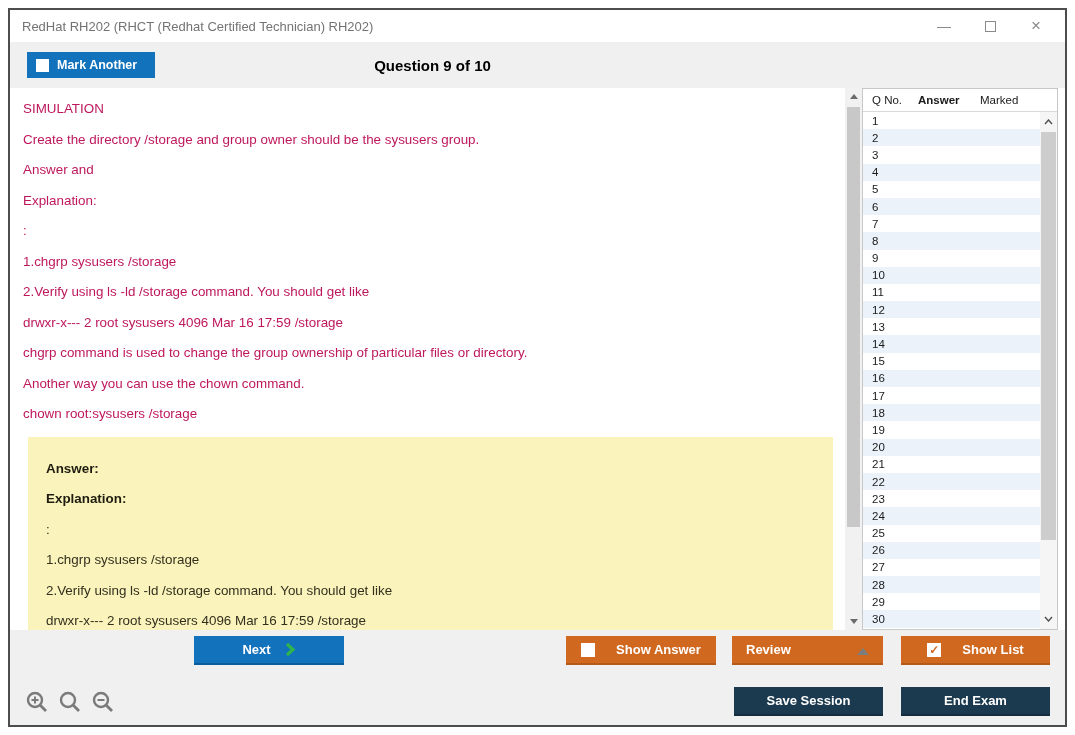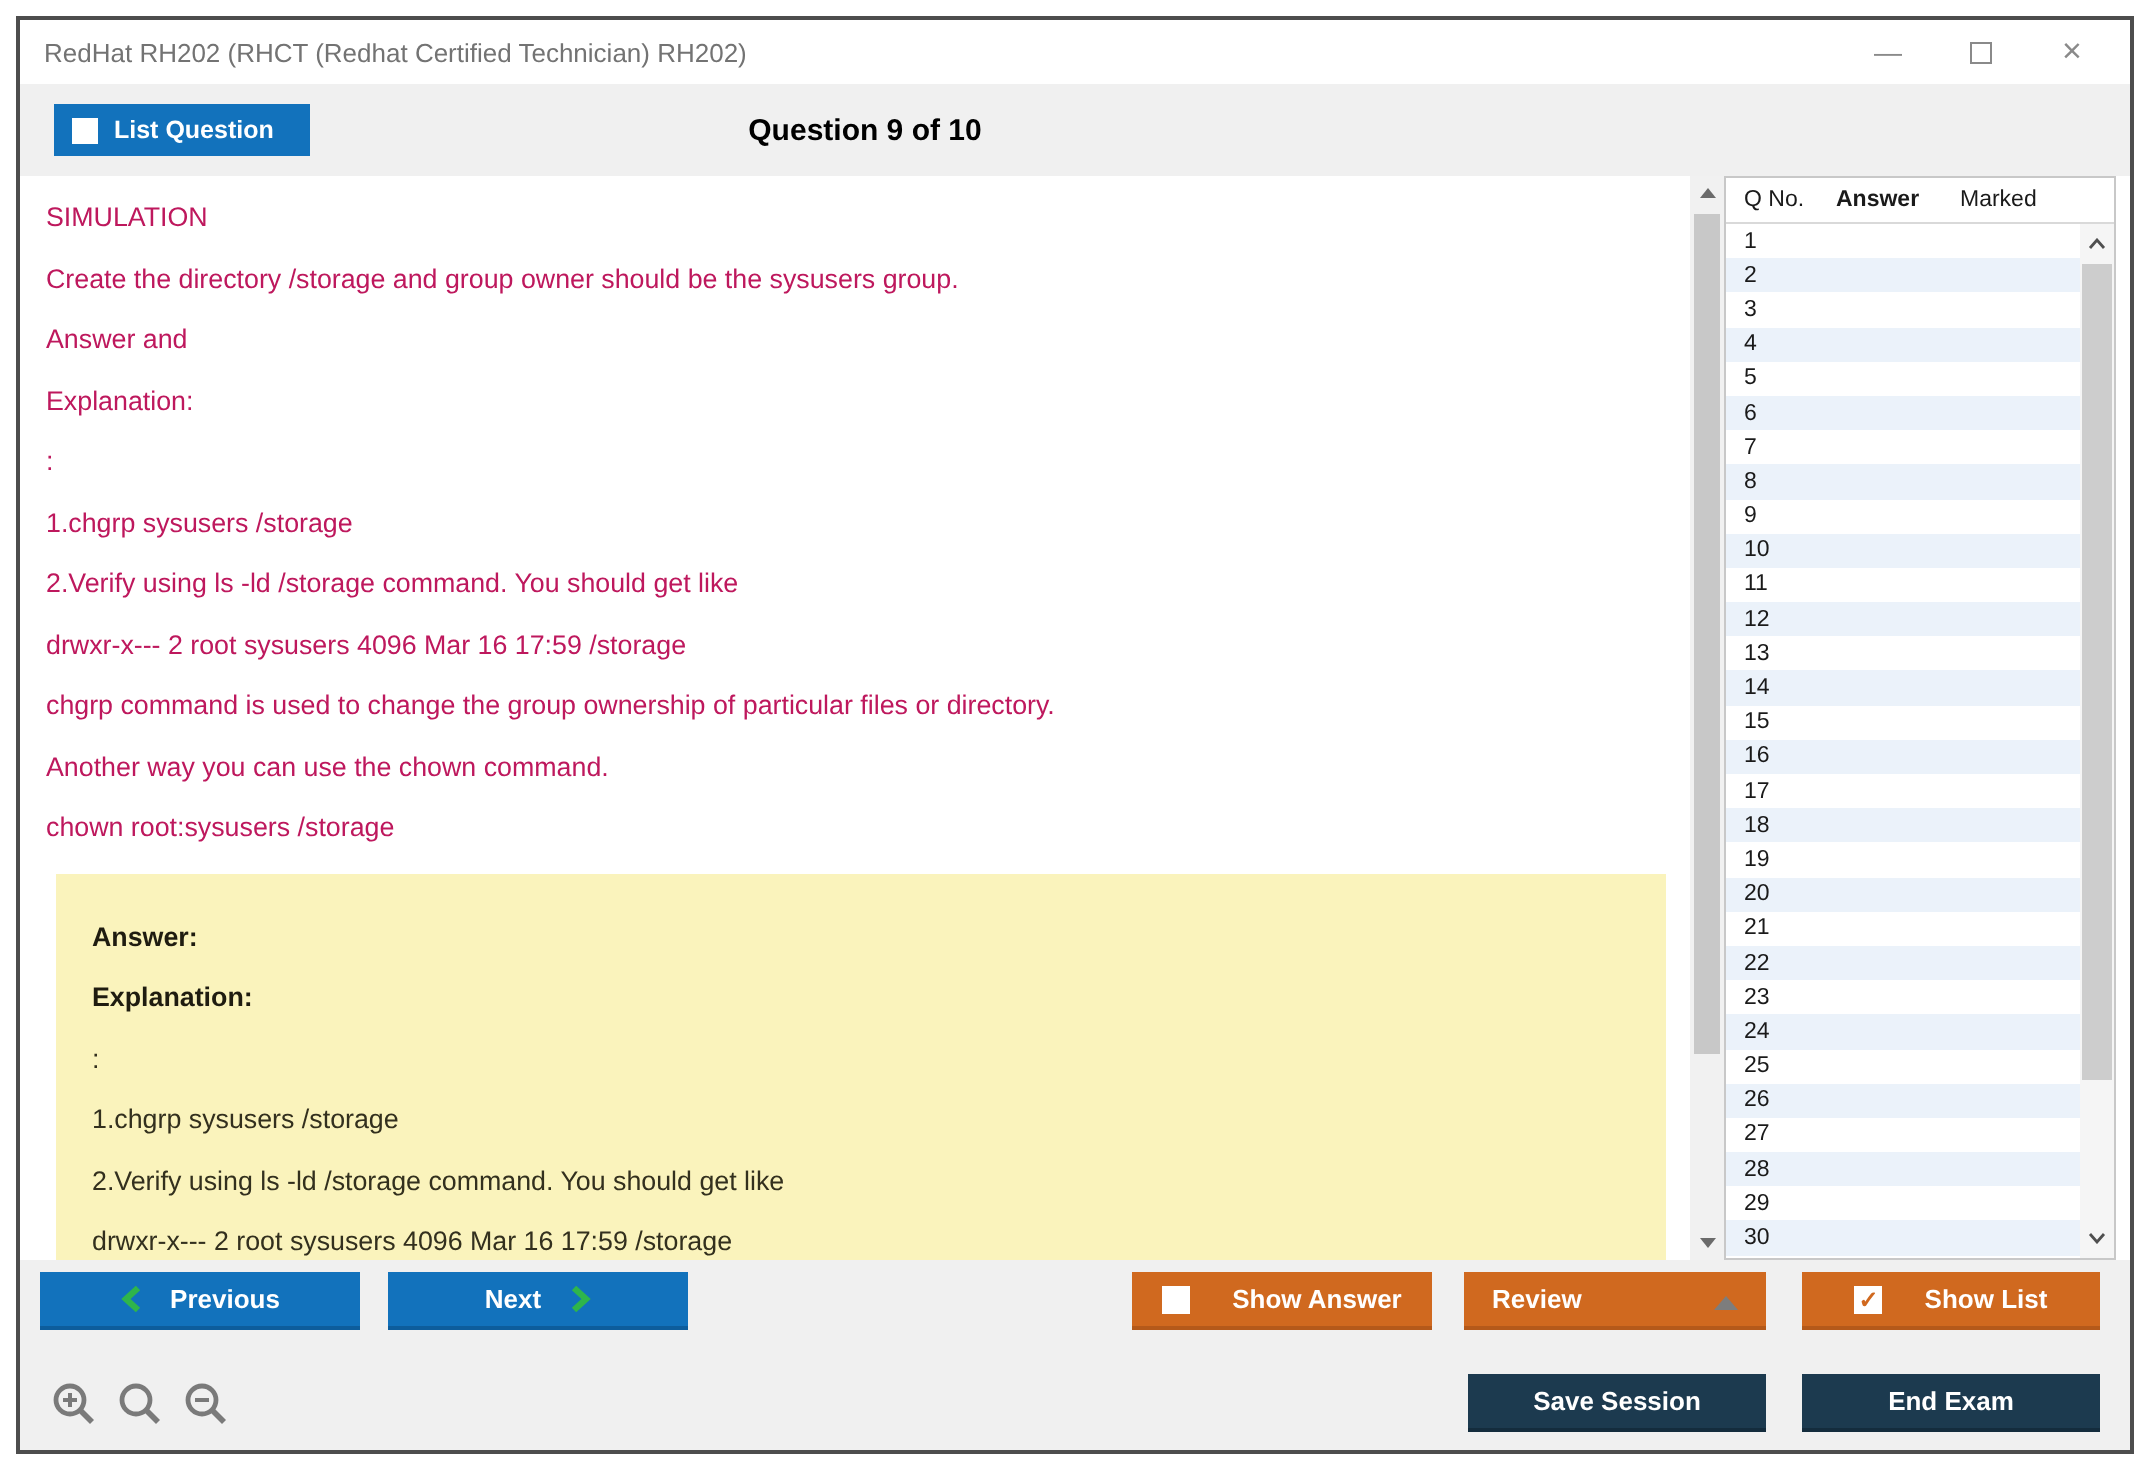--- a/index.html
+++ b/index.html
@@ -100,21 +100,21 @@
       <div class="win-btn max">
           <span></span>
         </div>
       <div class="win-btn close">×</div>
     </div>
   </div>
 
   <div class="headerbar">
     <button class="btn-mark">
       <span class="cb"></span>
-      <span>List Question</span>
+      <span>Mark Another</span>
     </button>
     <div class="q-counter">Question 9 of 10</div>
   </div>
 
   <div class="middle">
 
     <div class="content">
       <div>
           <div class="qline">SIMULATION</div>
           <div class="qline">Create the directory /storage and group owner should be the sysusers group.</div>
@@ -321,28 +321,20 @@
                 <polyline points="1,1 4.5,5 8,1" fill="none" stroke="#4f4f4f" stroke-width="1.4"></polyline>
               </svg>
           </div>
         </div>
       </div>
     </div>
   </div>
 
   <div class="footer">
 
-    <button class="fbtn blue btn-prev">
-      <span class="chev" style="margin-right:14px">
-        <svg width="11" height="15" viewBox="0 0 11 15">
-            <polyline points="9,2 3,7.5 9,13" fill="none" stroke="#2fb54b" stroke-width="3.2"></polyline>
-          </svg>
-      </span>
-      <span>Previous</span>
-    </button>
 
     <button class="fbtn blue btn-next">
       <span>Next</span>
       <span class="chev" style="margin-left:14px">
         <svg width="11" height="15" viewBox="0 0 11 15">
             <polyline points="2,2 8,7.5 2,13" fill="none" stroke="#2fb54b" stroke-width="3.2"></polyline>
           </svg>
       </span>
     </button>
 

